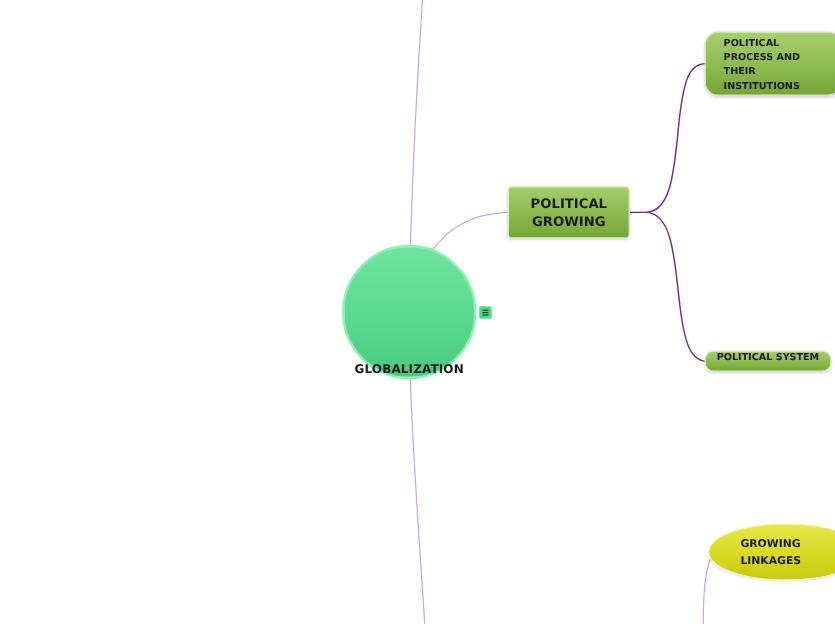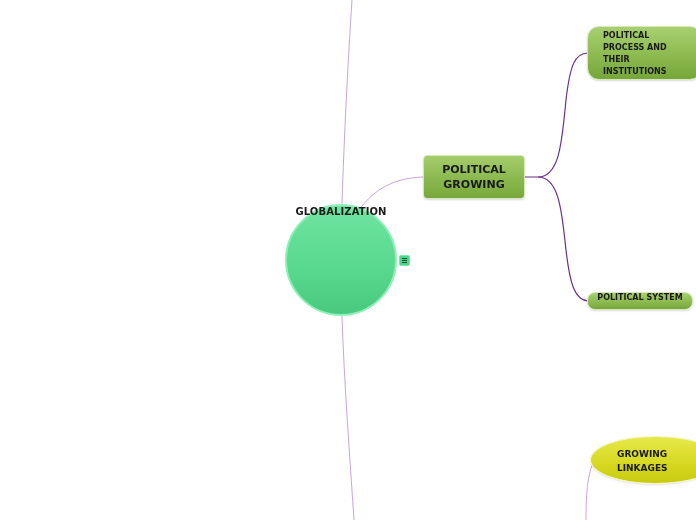--- a/index.html
+++ b/index.html
@@ -26,21 +26,21 @@
       box-sizing: border-box;
       font-weight: bold;
       color: #1a1a1a;
     }
     .root {
       left: 285px; top: 204px;
       width: 112px; height: 112px;
       border-radius: 50%;
       background: linear-gradient(to bottom, #6fe4a0 0%, #58d88e 60%, #48c97d 100%);
       border: 2px solid #8ef0b8;
-      display: flex; align-items: flex-start; justify-content: center;
+      display: flex; align-items: flex-end; justify-content: center;
       font-size: 10px;
       letter-spacing: 0.1px;
     }
     .notes-btn {
       position: absolute;
       left: 399px; top: 255px;
       width: 11px; height: 11px;
       background: #4cd488;
       border: 1px solid #7ae8a8;
       border-radius: 2px;

